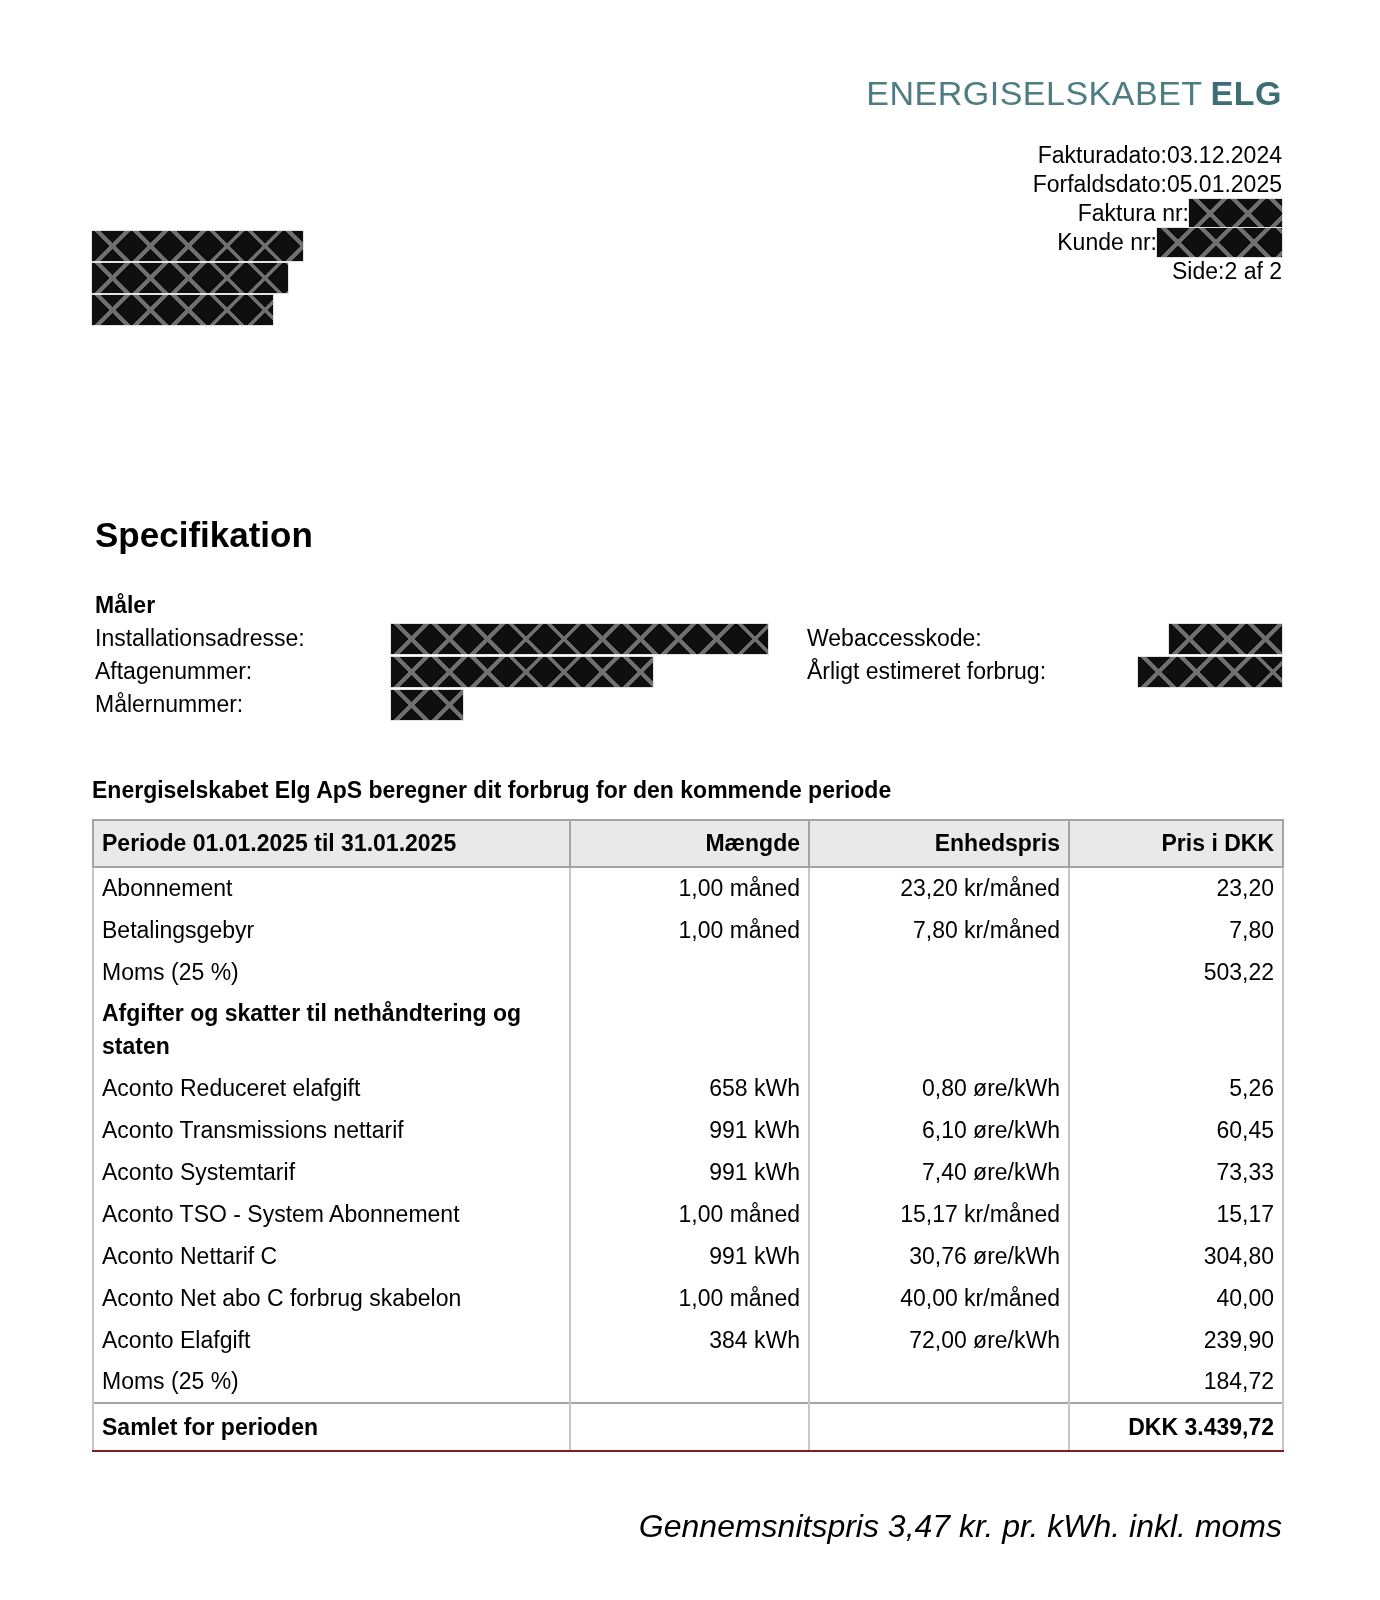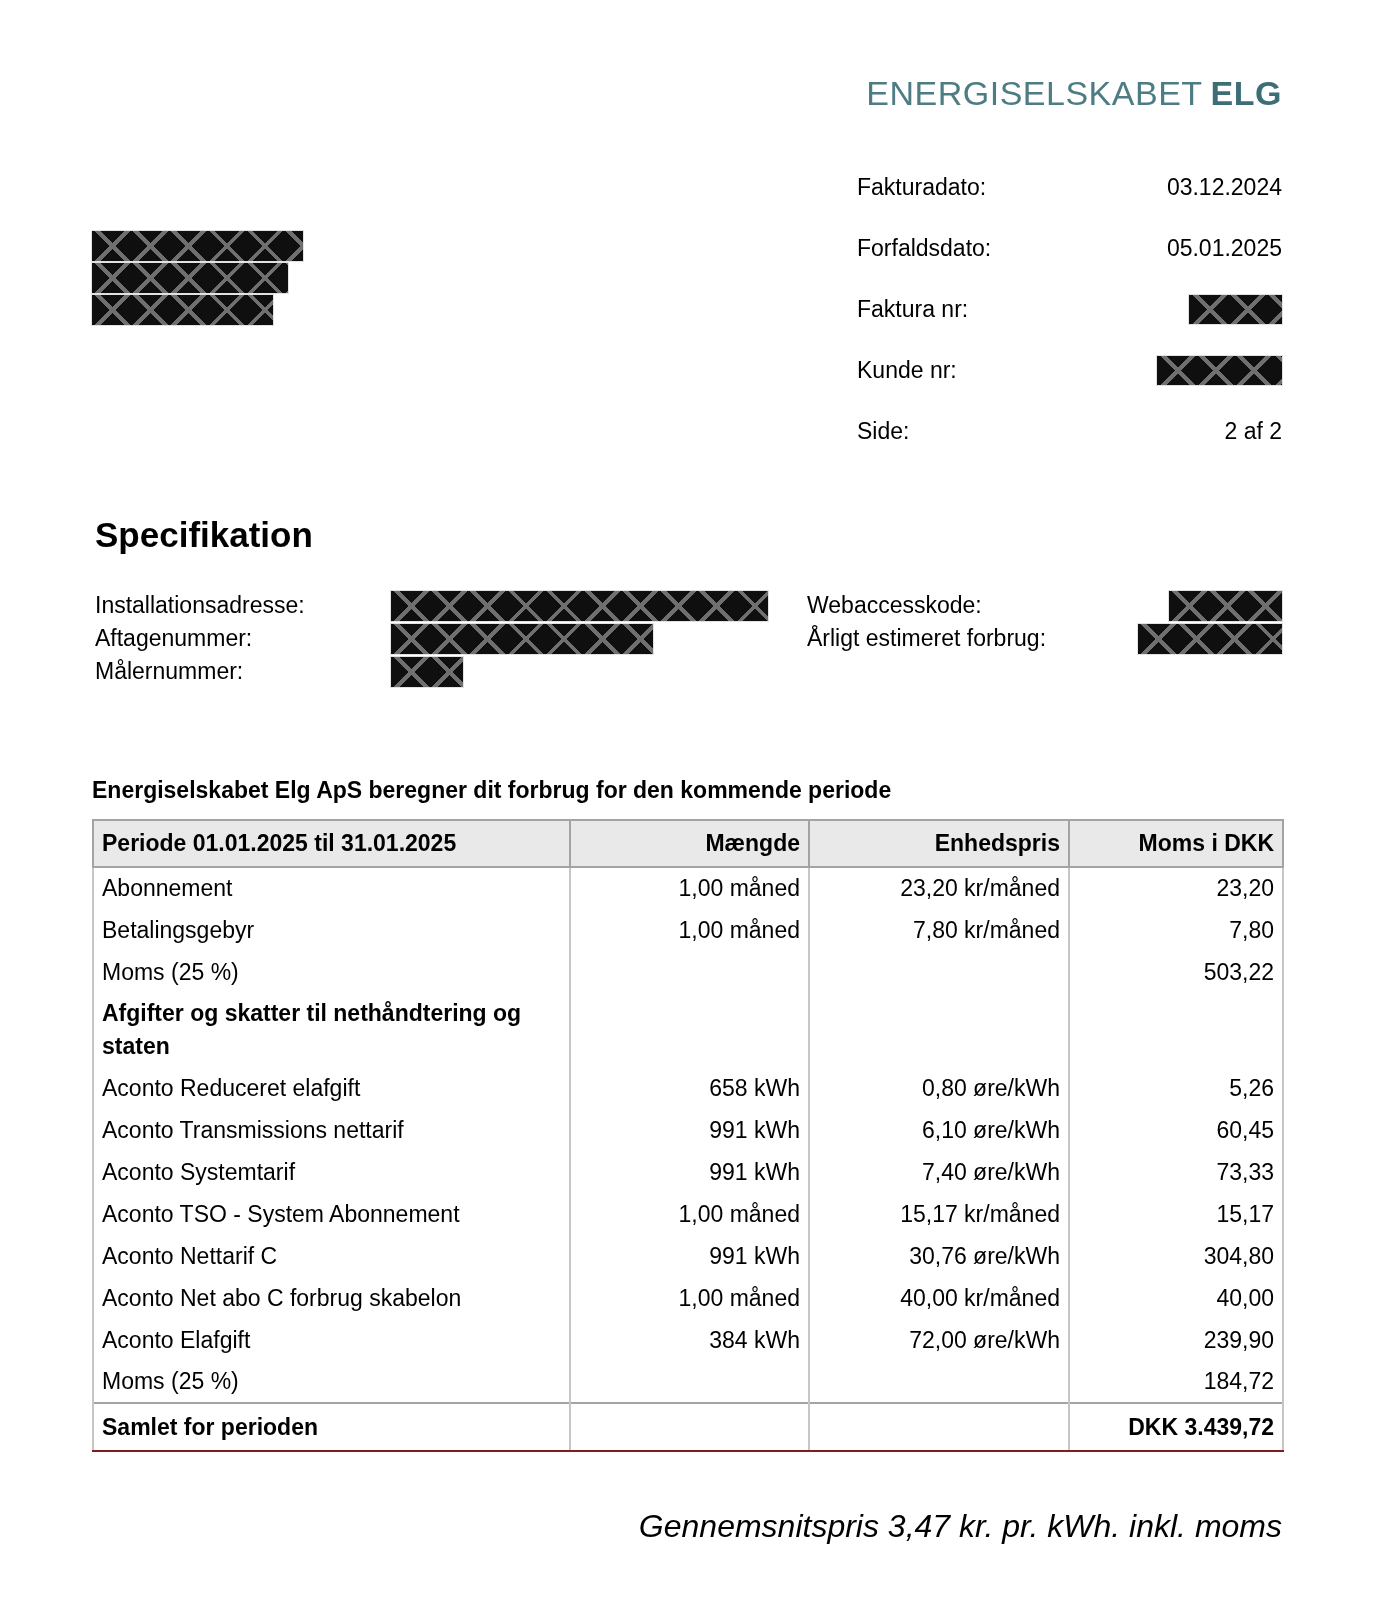--- a/index.html
+++ b/index.html
@@ -23,21 +23,21 @@
     outline:1px solid #e2e2e2;
   }
 
   
   .logo { position:absolute; top:74px; right:98px; font-size:34px; white-space:nowrap; letter-spacing:0.5px; }
   .brand-name   { color:#4d7c83; font-weight:400; }
   .brand-suffix { color:#3e6e75; font-weight:700; margin-left:8px; }
 
   
   .meta { position:absolute; top:141px; left:857px; width:425px; }
-  .meta-row { display:flex; justify-content:space-between; align-items:center; height:29px; line-height:29px;margin-top:32px; }
+  .meta-row { display:flex; justify-content:flex-end; align-items:center; height:29px; line-height:29px; }
   .meta-value { text-align:right; }
   .box-faktura { width:93px;  height:29px; }
   .box-kunde   { width:125px; height:29px; }
 
   
   .address-block { position:absolute; top:231px; left:92px; }
   .address-block .redacted { margin-bottom:2px; height:30px; }
   .addr1 { width:211px; }
   .addr2 { width:196px; }
   .addr3 { width:181px; }
@@ -121,20 +121,21 @@
 
   <div class="address-block">
     <div class="redacted addr1"></div>
     <div class="redacted addr2"></div>
     <div class="redacted addr3"></div>
   </div>
 
   <h1 class="spec-title">Specifikation</h1>
 
   <div class="meter">
+    <div class="meter-heading">Måler</div>
     <div class="meter-row">
       <span class="m-label">Installationsadresse:</span>
       <span class="redacted m-box" style="left:296px;width:377px"></span>
       <span class="m-rlabel">Webaccesskode:</span>
       <span class="redacted m-rbox" style="width:113px"></span>
     </div>
     <div class="meter-row">
       <span class="m-label">Aftagenummer:</span>
       <span class="redacted m-box" style="left:296px;width:262px"></span>
       <span class="m-rlabel">Årligt estimeret forbrug:</span>
@@ -153,21 +154,21 @@
       <col style="width:477px">
       <col style="width:239px">
       <col style="width:260px">
       <col style="width:214px">
     </colgroup>
     <thead>
       <tr>
         <th>Periode 01.01.2025 til 31.01.2025</th>
         <th class="num">Mængde</th>
         <th class="num">Enhedspris</th>
-        <th class="num">Moms i DKK</th>
+        <th class="num">Pris i DKK</th>
       </tr>
     </thead>
     <tbody>
 
   <tr>
     <td>Abonnement</td>
     <td class="num">1,00 måned</td>
     <td class="num">23,20 kr/måned</td>
     <td class="num">23,20</td>
   </tr>

